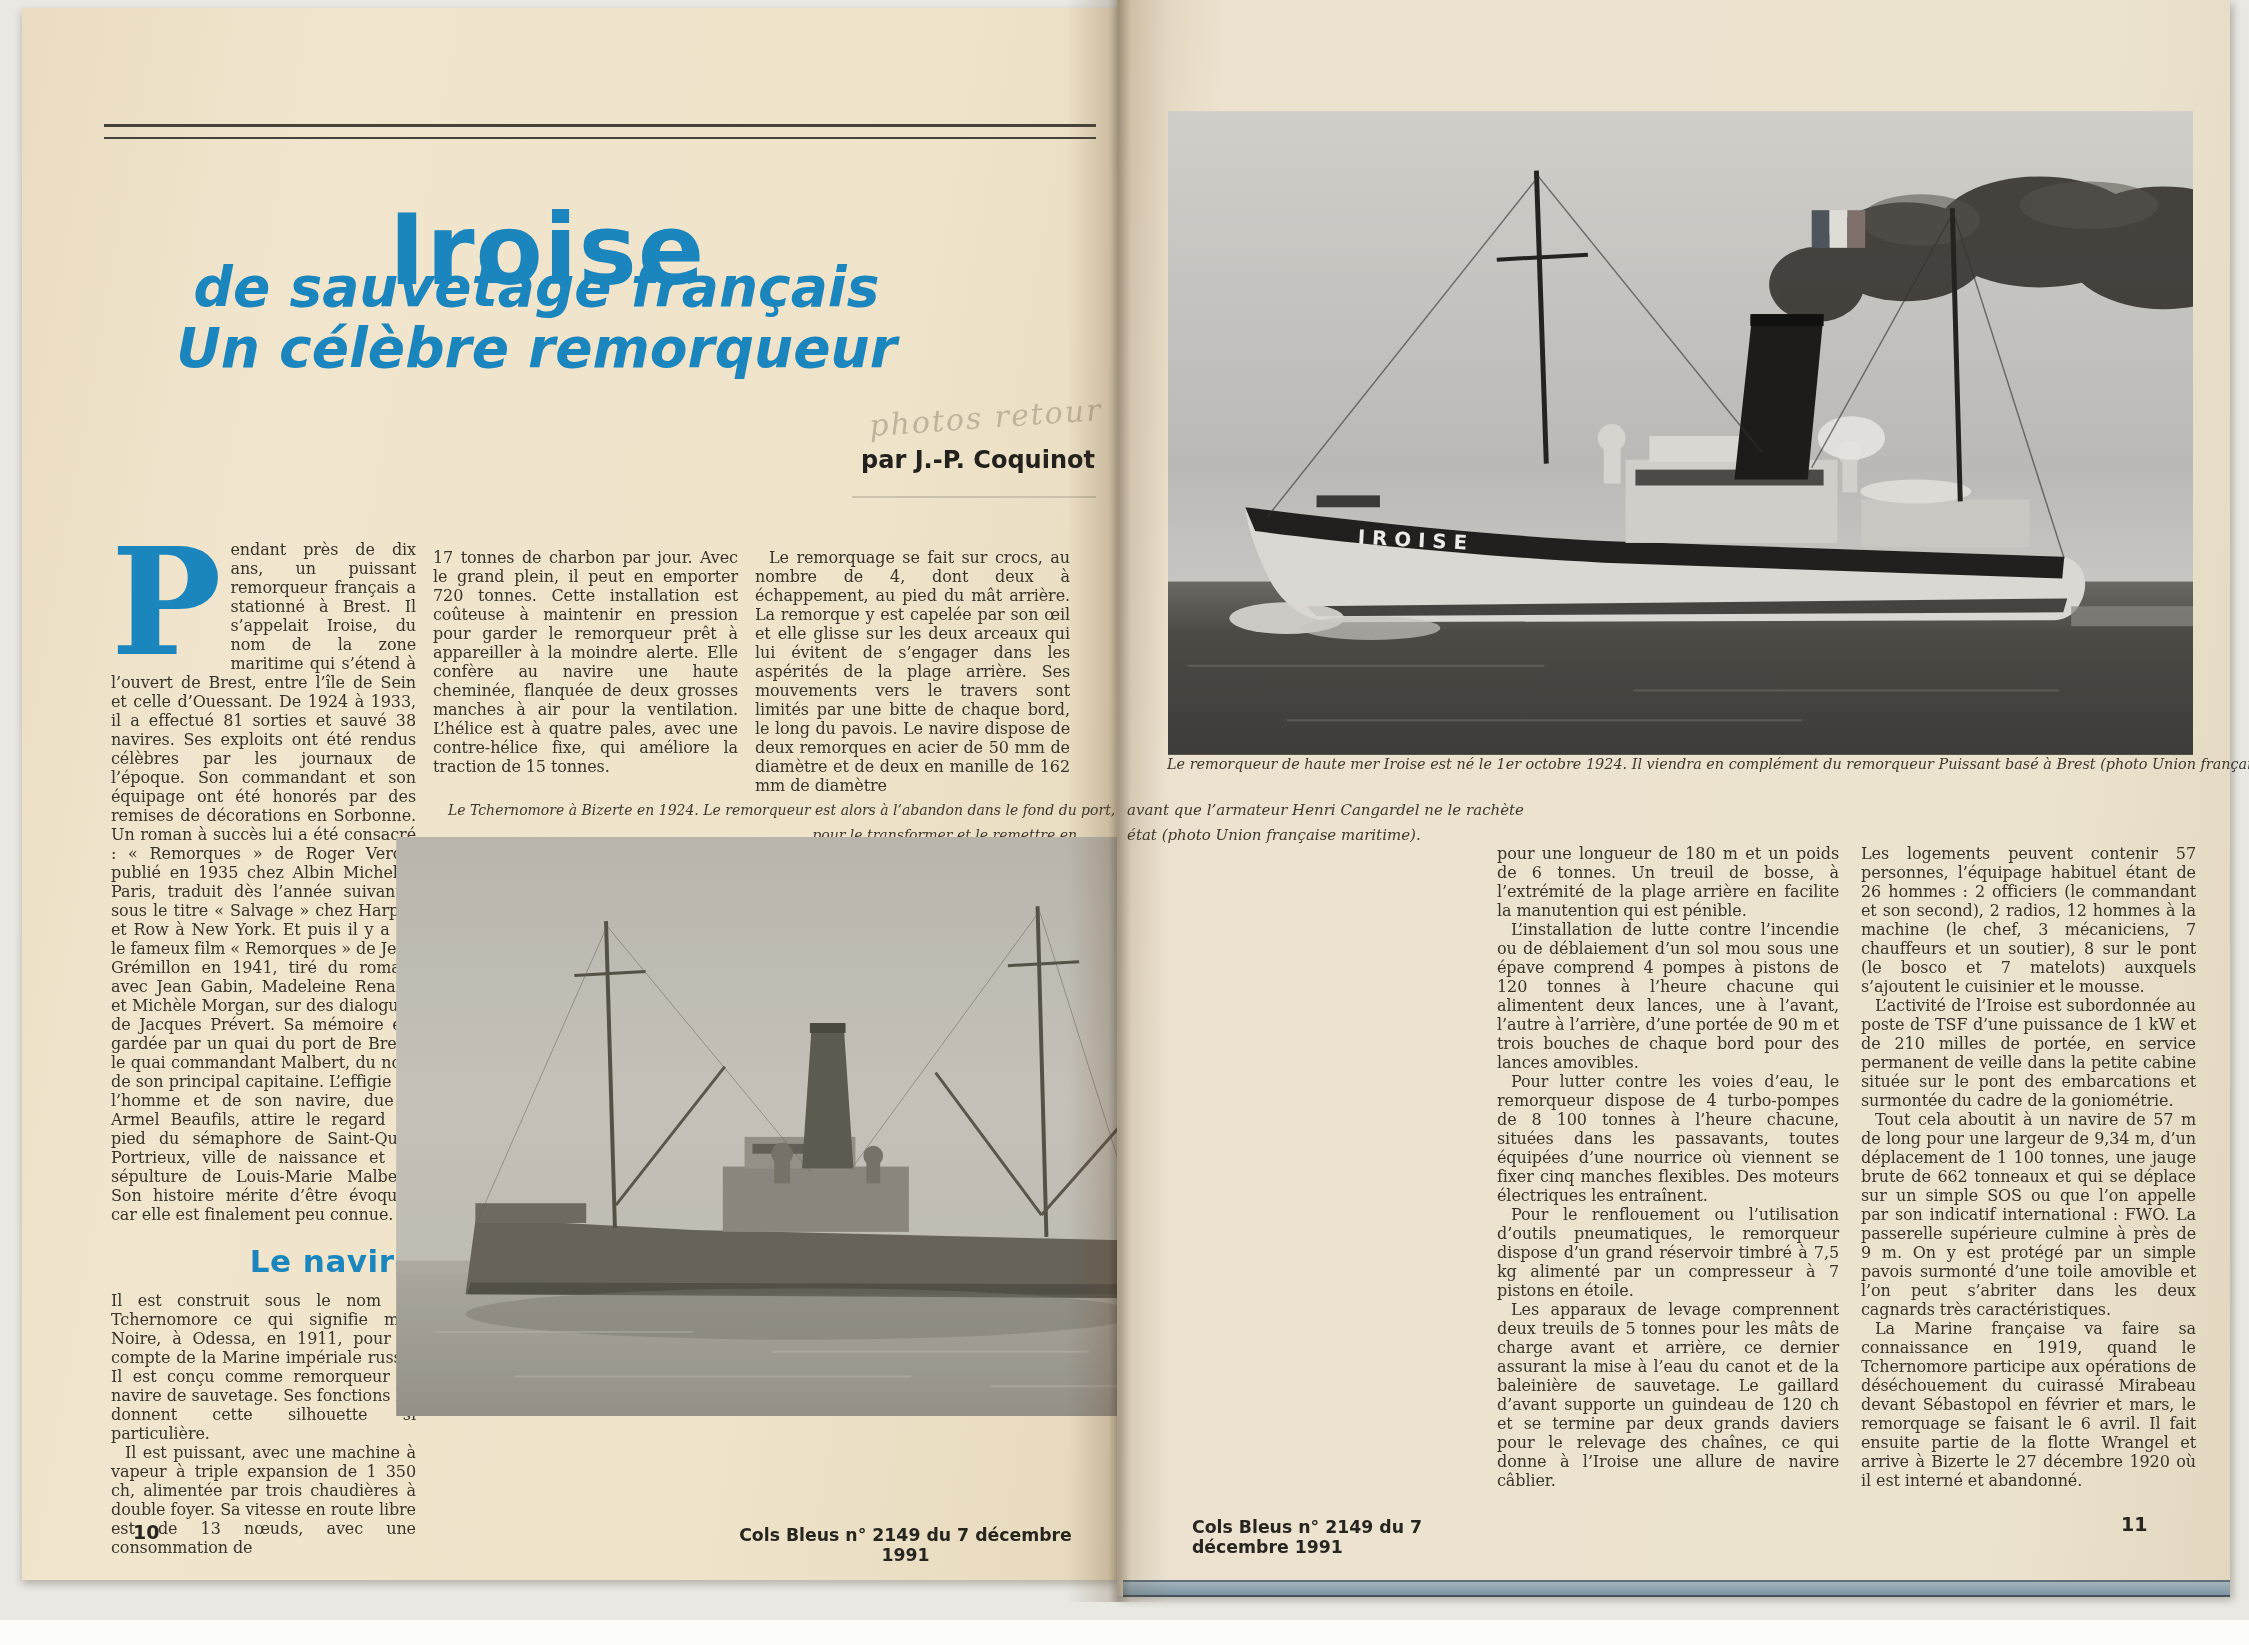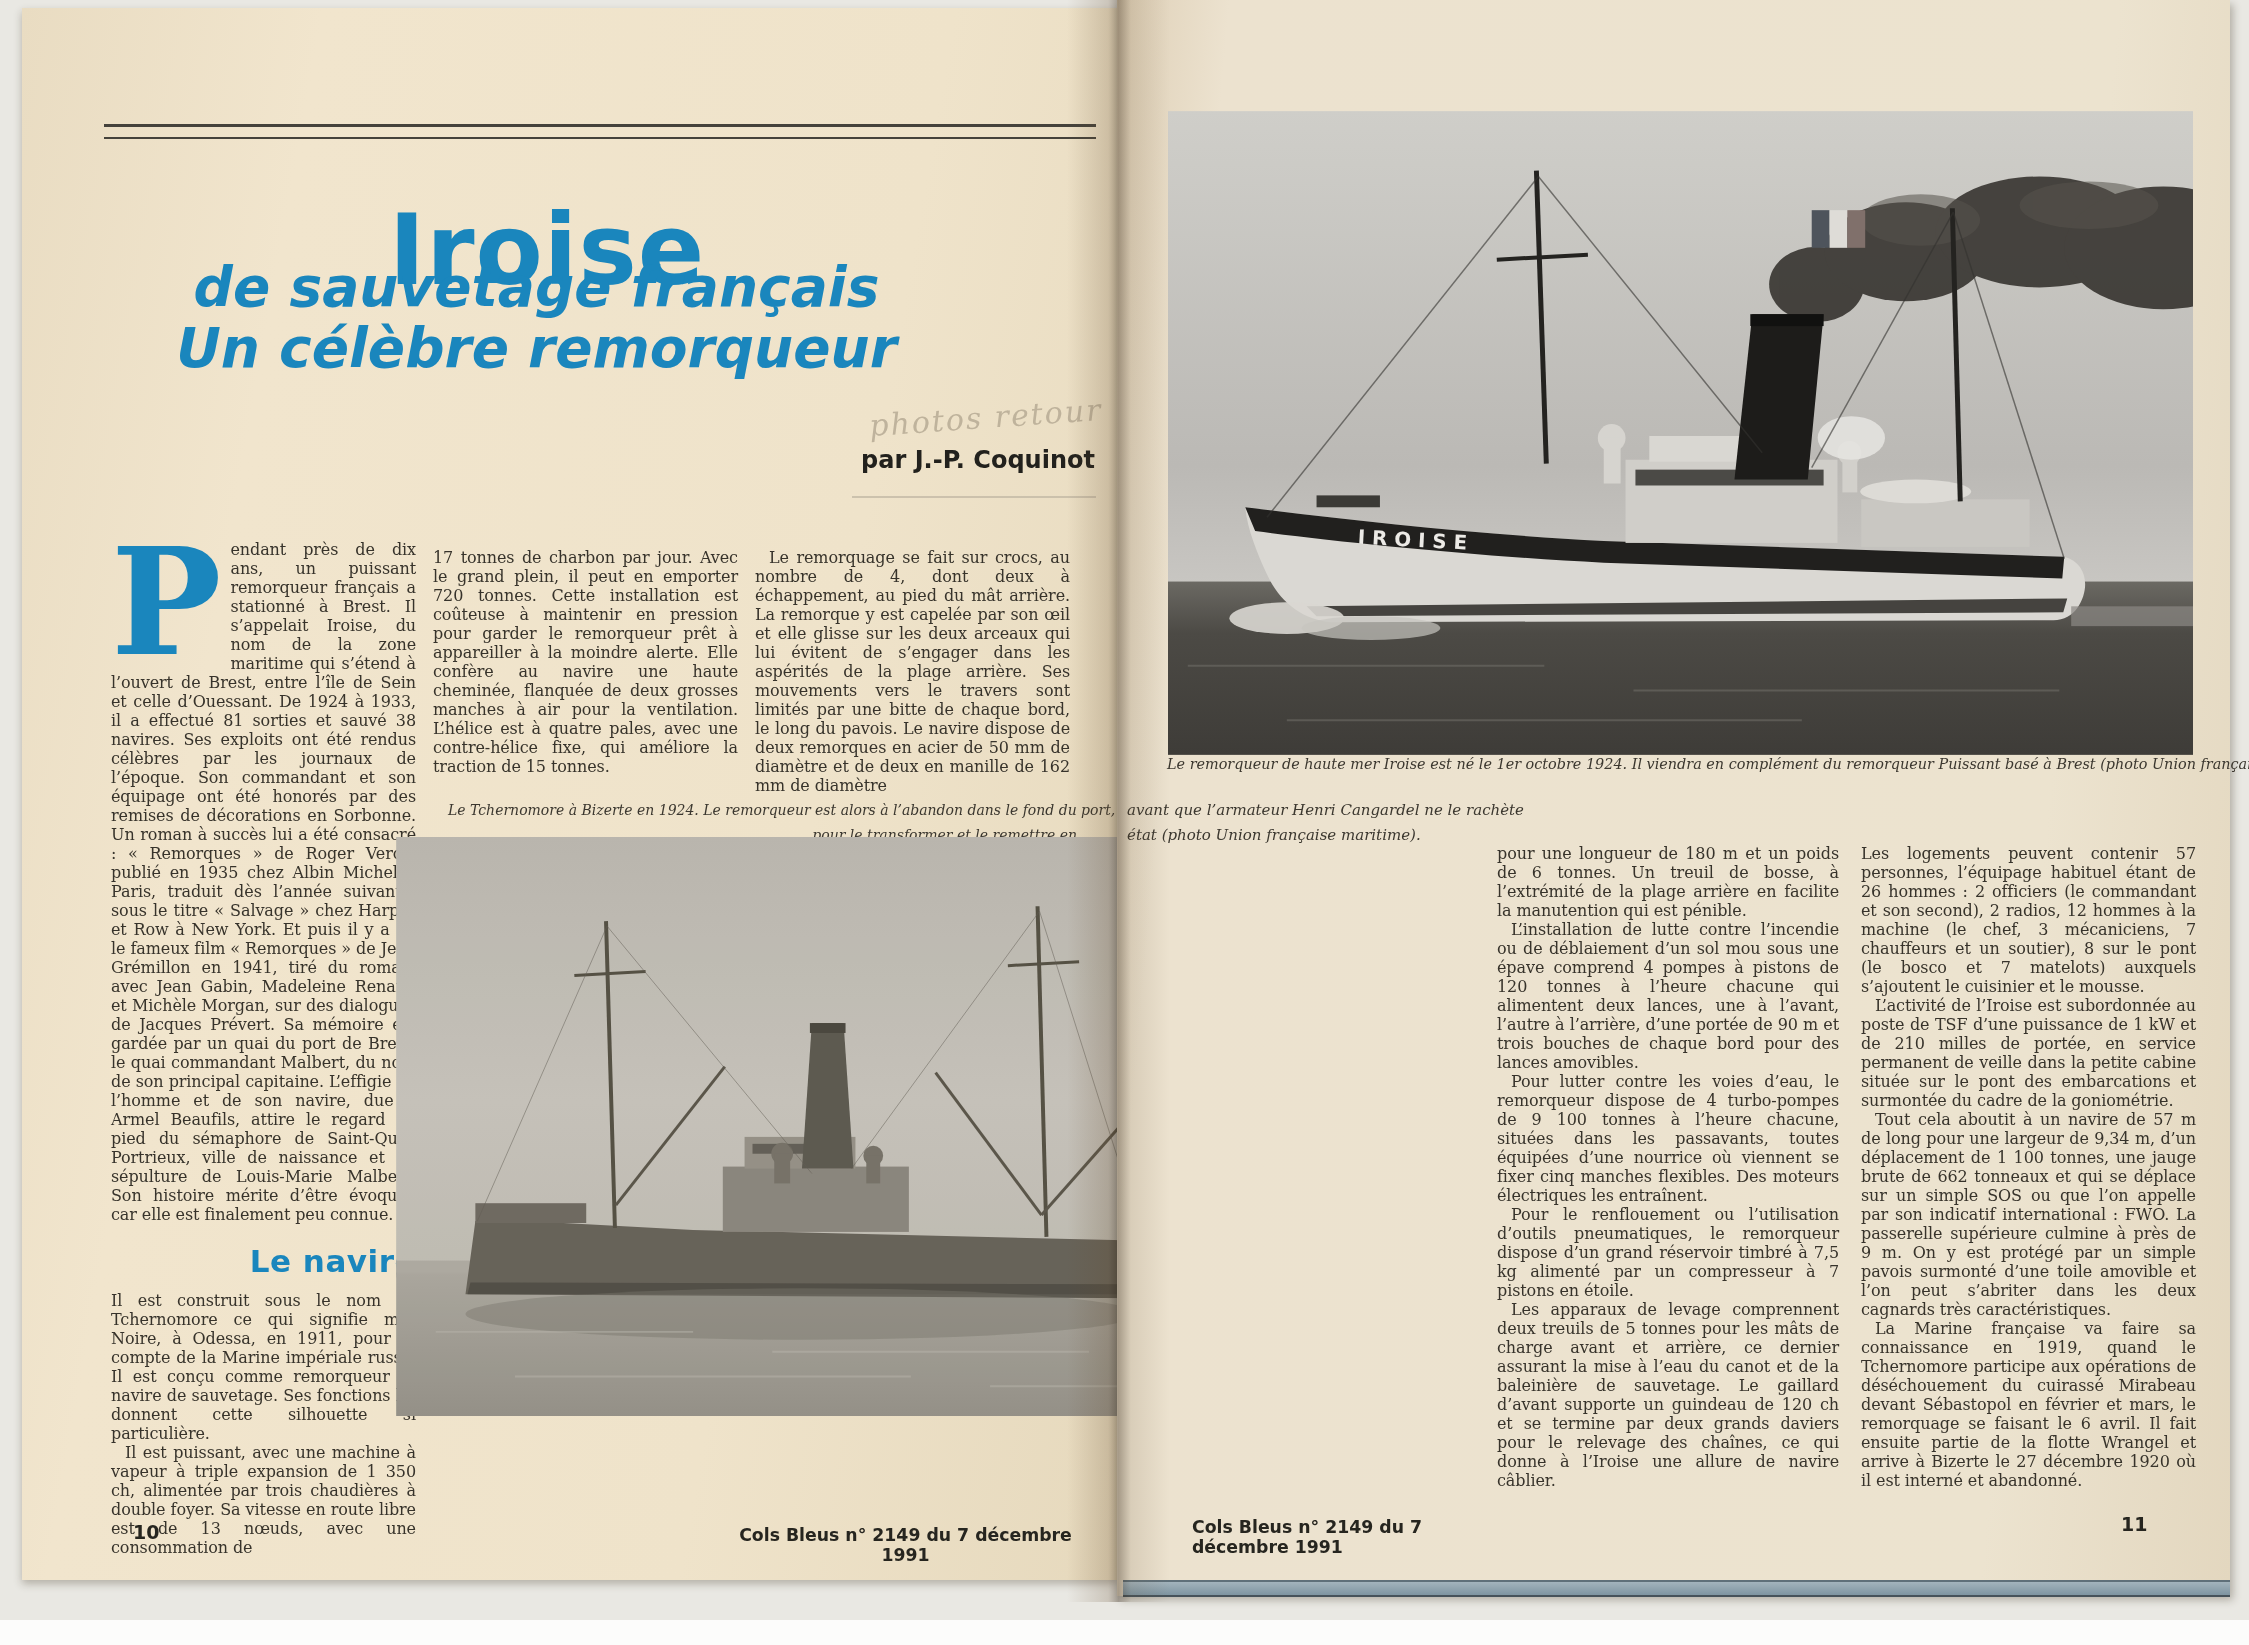--- a/index.html
+++ b/index.html
@@ -242,21 +242,21 @@
   <div class="cap cap-main">Le remorqueur de haute mer Iroise est né le 1er octobre 1924. Il viendra en complément du remorqueur Puissant basé à Brest (photo Union française maritime).</div>
 
   <div class="cap cap-cont">
     <div>avant que l’armateur Henri Cangardel ne le rachète</div>
     <div>état (photo Union française maritime).</div>
   </div>
 
   <div class="col" style="left:380px;top:844px;width:342px;">
     <p>pour une longueur de 180 m et un poids de 6 tonnes. Un treuil de bosse, à l’extrémité de la plage arrière en facilite la manutention qui est pénible.</p>
     <p class="ind">L’installation de lutte contre l’incendie ou de déblaiement d’un sol mou sous une épave comprend 4 pompes à pistons de 120 tonnes à l’heure chacune qui alimentent deux lances, une à l’avant, l’autre à l’arrière, d’une portée de 90 m et trois bouches de chaque bord pour des lances amovibles.</p>
-    <p class="ind">Pour lutter contre les voies d’eau, le remorqueur dispose de 4 turbo-pompes de 9 100 tonnes à l’heure chacune, situées dans les passavants, toutes équipées d’une nourrice où viennent se fixer cinq manches flexibles. Des moteurs électriques les entraînent.</p>
+    <p class="ind">Pour lutter contre les voies d’eau, le remorqueur dispose de 4 turbo-pompes de 8 100 tonnes à l’heure chacune, situées dans les passavants, toutes équipées d’une nourrice où viennent se fixer cinq manches flexibles. Des moteurs électriques les entraînent.</p>
     <p class="ind">Pour le renflouement ou l’utilisation d’outils pneumatiques, le remorqueur dispose d’un grand réservoir timbré à 7,5 kg alimenté par un compresseur à 7 pistons en étoile.</p>
     <p class="ind">Les apparaux de levage comprennent deux treuils de 5 tonnes pour les mâts de charge avant et arrière, ce dernier assurant la mise à l’eau du canot et de la baleinière de sauvetage. Le gaillard d’avant supporte un guindeau de 120 ch et se termine par deux grands daviers pour le relevage des chaînes, ce qui donne à l’Iroise une allure de navire câblier.</p>
   </div>
 
   <div class="col" style="left:744px;top:844px;width:335px;">
     <p>Les logements peuvent contenir 57 personnes, l’équipage habituel étant de 26 hommes : 2 officiers (le commandant et son second), 2 radios, 12 hommes à la machine (le chef, 3 mécaniciens, 7 chauffeurs et un soutier), 8 sur le pont (le bosco et 7 matelots) auxquels s’ajoutent le cuisinier et le mousse.</p>
     <p class="ind">L’activité de l’Iroise est subordonnée au poste de TSF d’une puissance de 1 kW et de 210 milles de portée, en service permanent de veille dans la petite cabine située sur le pont des embarcations et surmontée du cadre de la goniométrie.</p>
     <p class="ind">Tout cela aboutit à un navire de 57 m de long pour une largeur de 9,34 m, d’un déplacement de 1 100 tonnes, une jauge brute de 662 tonneaux et qui se déplace sur un simple SOS ou que l’on appelle par son indicatif international : FWO. La passerelle supérieure culmine à près de 9 m. On y est protégé par un simple pavois surmonté d’une toile amovible et l’on peut s’abriter dans les deux cagnards très caractéristiques.</p>
     <p class="ind">La Marine française va faire sa connaissance en 1919, quand le Tchernomore participe aux opérations de déséchouement du cuirassé Mirabeau devant Sébastopol en février et mars, le remorquage se faisant le 6 avril. Il fait ensuite partie de la flotte Wrangel et arrive à Bizerte le 27 décembre 1920 où il est interné et abandonné.</p>
   </div>

